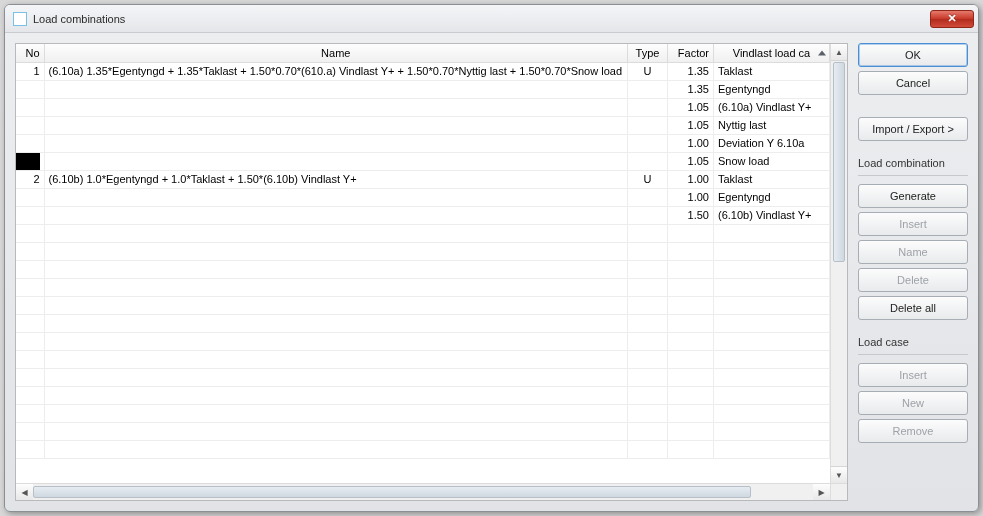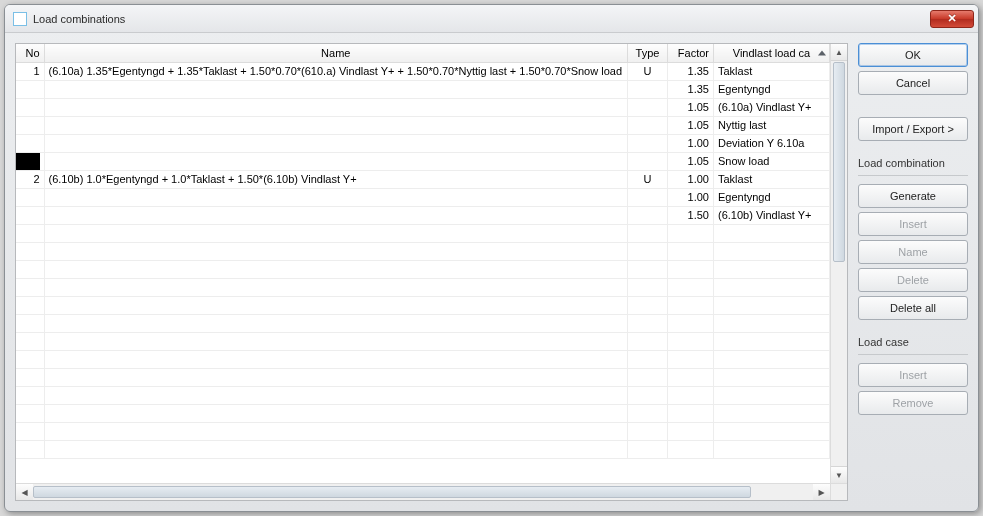--- a/index.html
+++ b/index.html
@@ -454,17 +454,18 @@
       <div class="section-sep"></div>
       <div class="btn">Generate</div>
       <div class="btn disabled">Insert</div>
       <div class="btn disabled">Name</div>
       <div class="btn disabled">Delete</div>
       <div class="btn">Delete all</div>
 
       <div class="section-label">Load case</div>
       <div class="section-sep"></div>
       <div class="btn disabled">Insert</div>
+      <div class="btn disabled">New</div>
       <div class="btn disabled">Remove</div>
     </div>
 
   </div>
 </div>
 
 </body></html>

